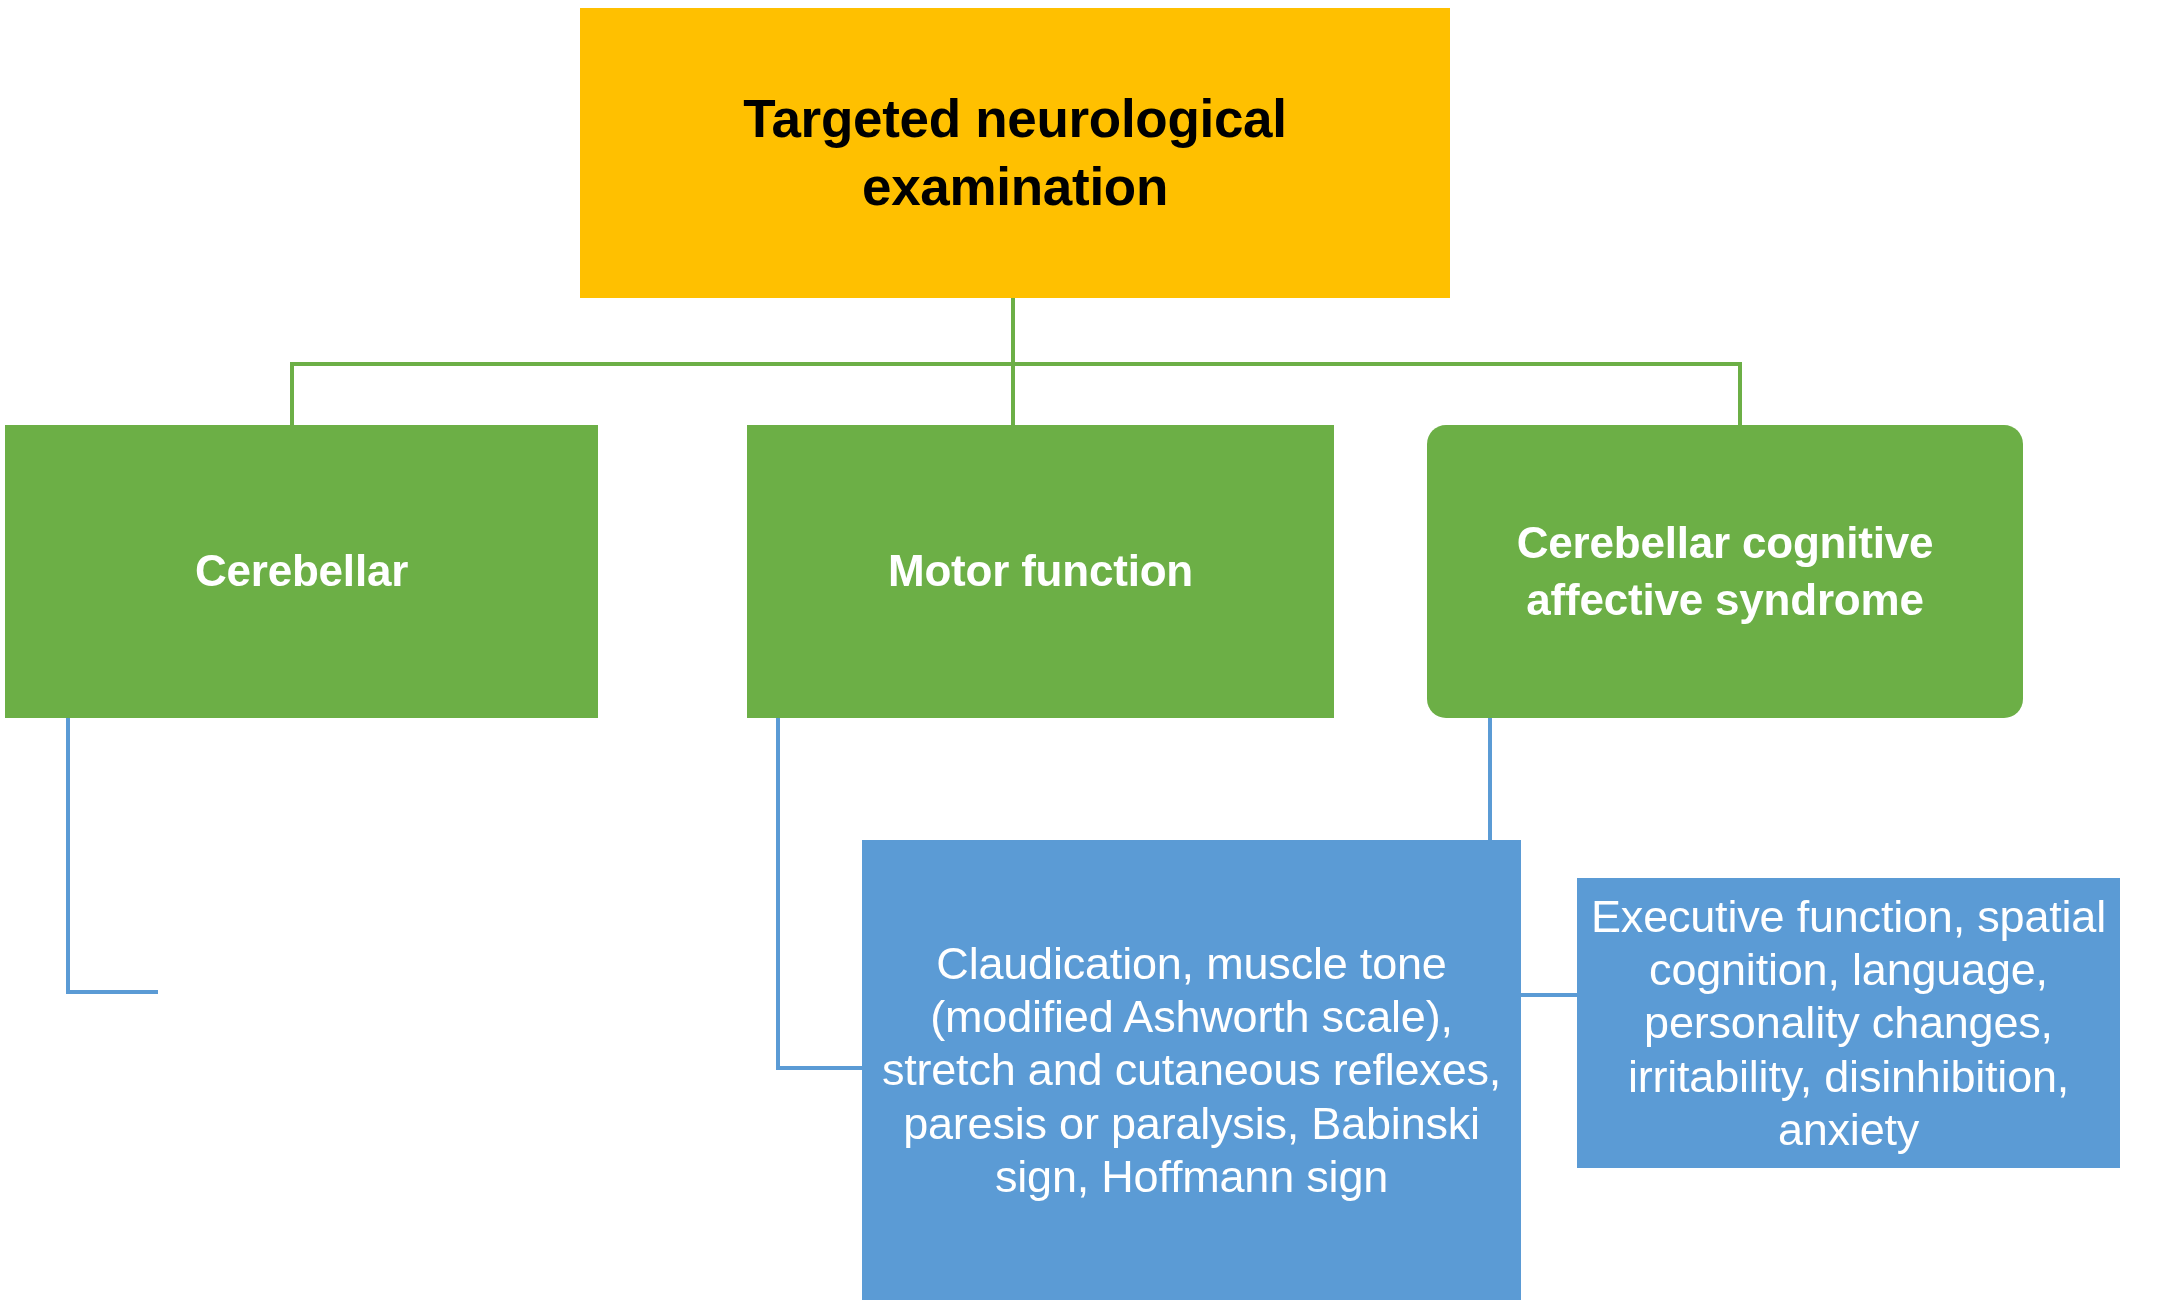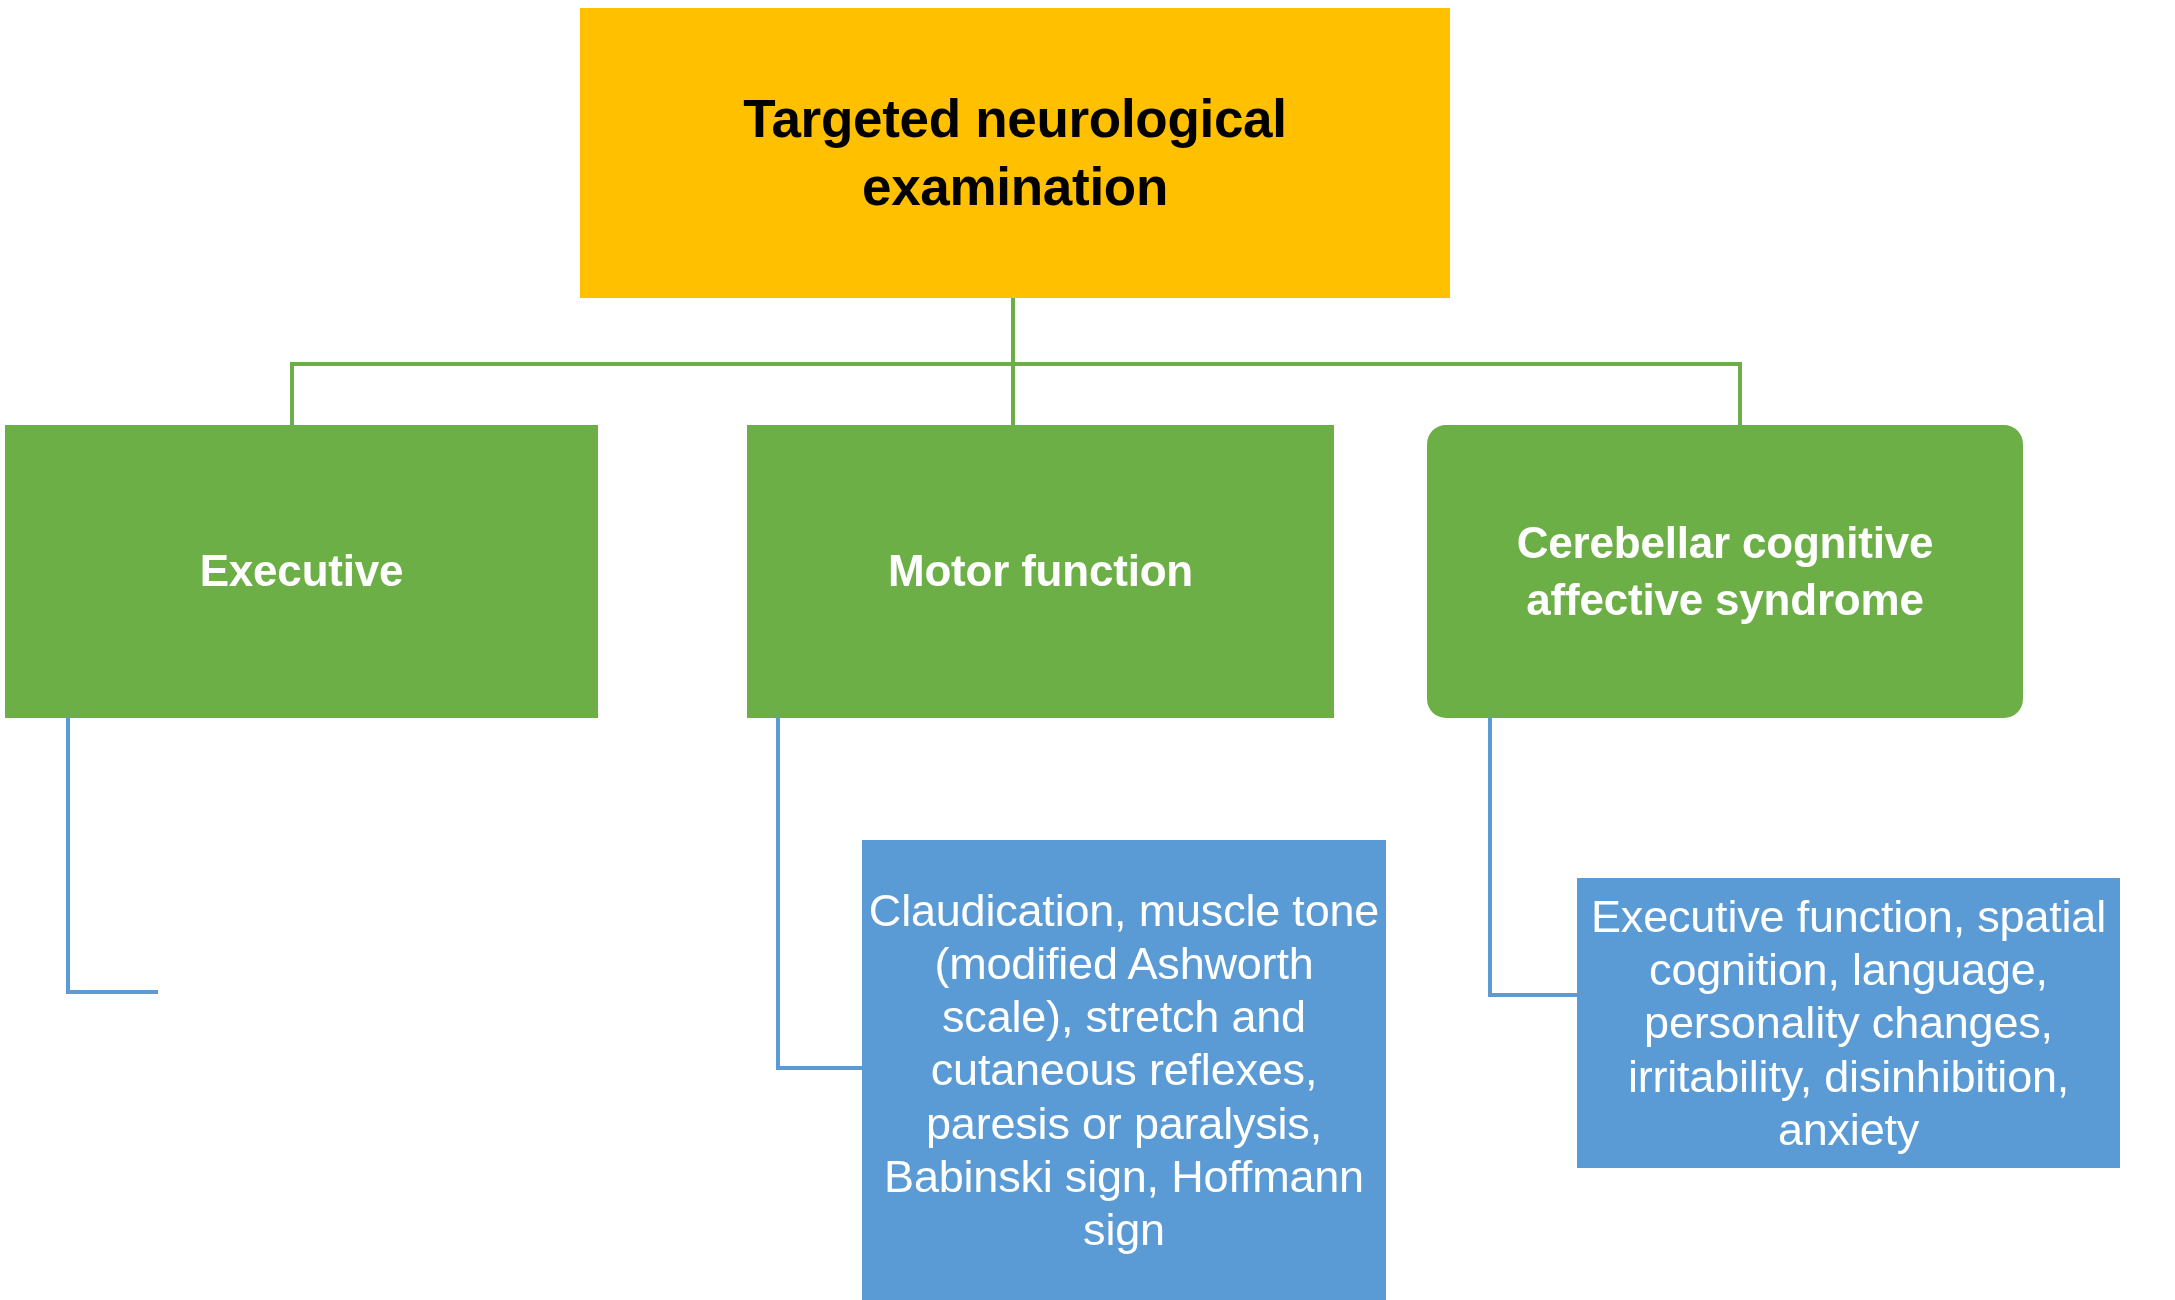--- a/index.html
+++ b/index.html
@@ -71,21 +71,21 @@
     background: #5B9BD5;
   }
   .node-blue .label {
     color: #FFFFFF;
     font-weight: normal;
     font-size: 45px;
     line-height: 1.18;
     letter-spacing: -0.2px;
   }
   .blue-1 { left: 152px;  top: 842px; width: 593px; height: 296px; }
-  .blue-2 { left: 862px;  top: 840px; width: 524px; height: 460px; }
+  .blue-2 { left: 862px;  top: 840px; width: 659px; height: 460px; }
   .blue-3 { left: 1577px; top: 843px; width: 543px; height: 290px; margin-top: 35px; }
 
   
   .blue-1 .label {
     width: 640px;
     margin-left: 6px;
     text-align: center;
   }
 
   
@@ -132,21 +132,21 @@
   <div class="conn conn-h-blue b2-h"></div>
   <div class="conn conn-v-blue b3-v"></div>
   <div class="conn conn-h-blue b3-h"></div>
 
   <div class="node node-root">
     <span class="label">Targeted neurological
 examination</span>
   </div>
 
   <div class="node node-green green-1">
-    <span class="label">Executive</span>
+    <span class="label">Cerebellar</span>
   </div>
   <div class="node node-green green-2">
     <span class="label">Motor function</span>
   </div>
   <div class="node node-green green-3">
     <span class="label">Cerebellar cognitive
 affective syndrome</span>
   </div>
 
   <div class="node node-blue blue-2">

